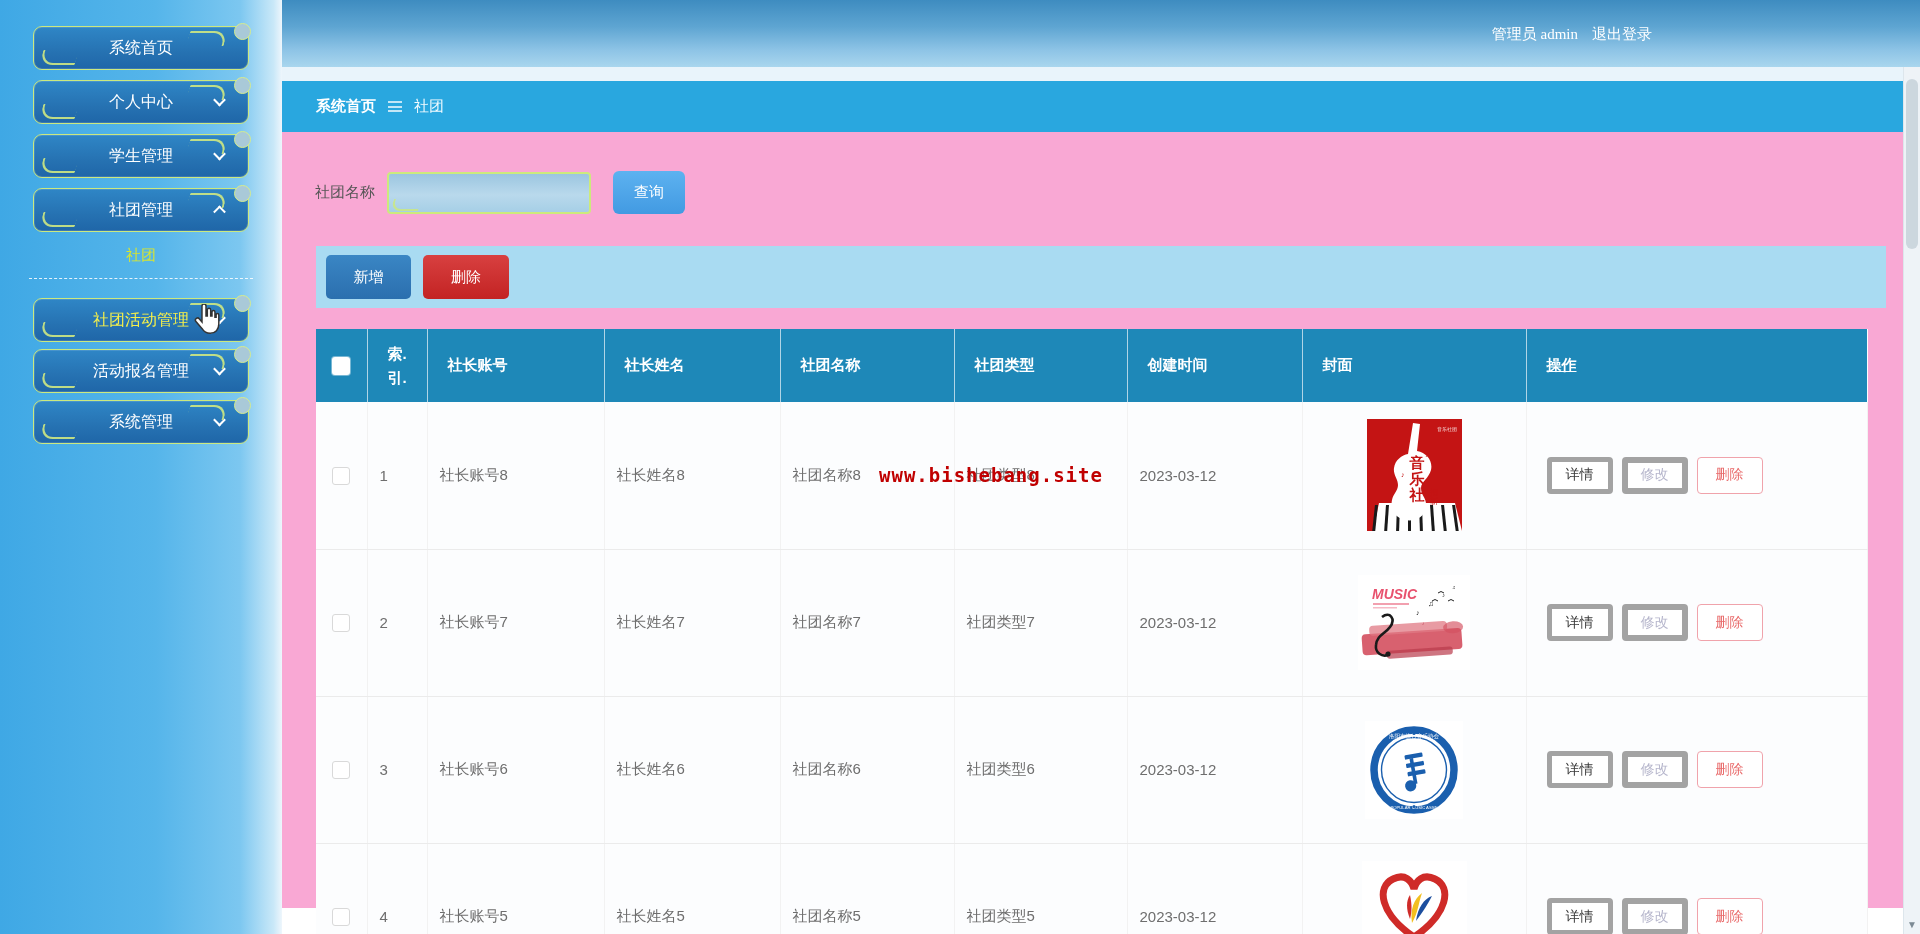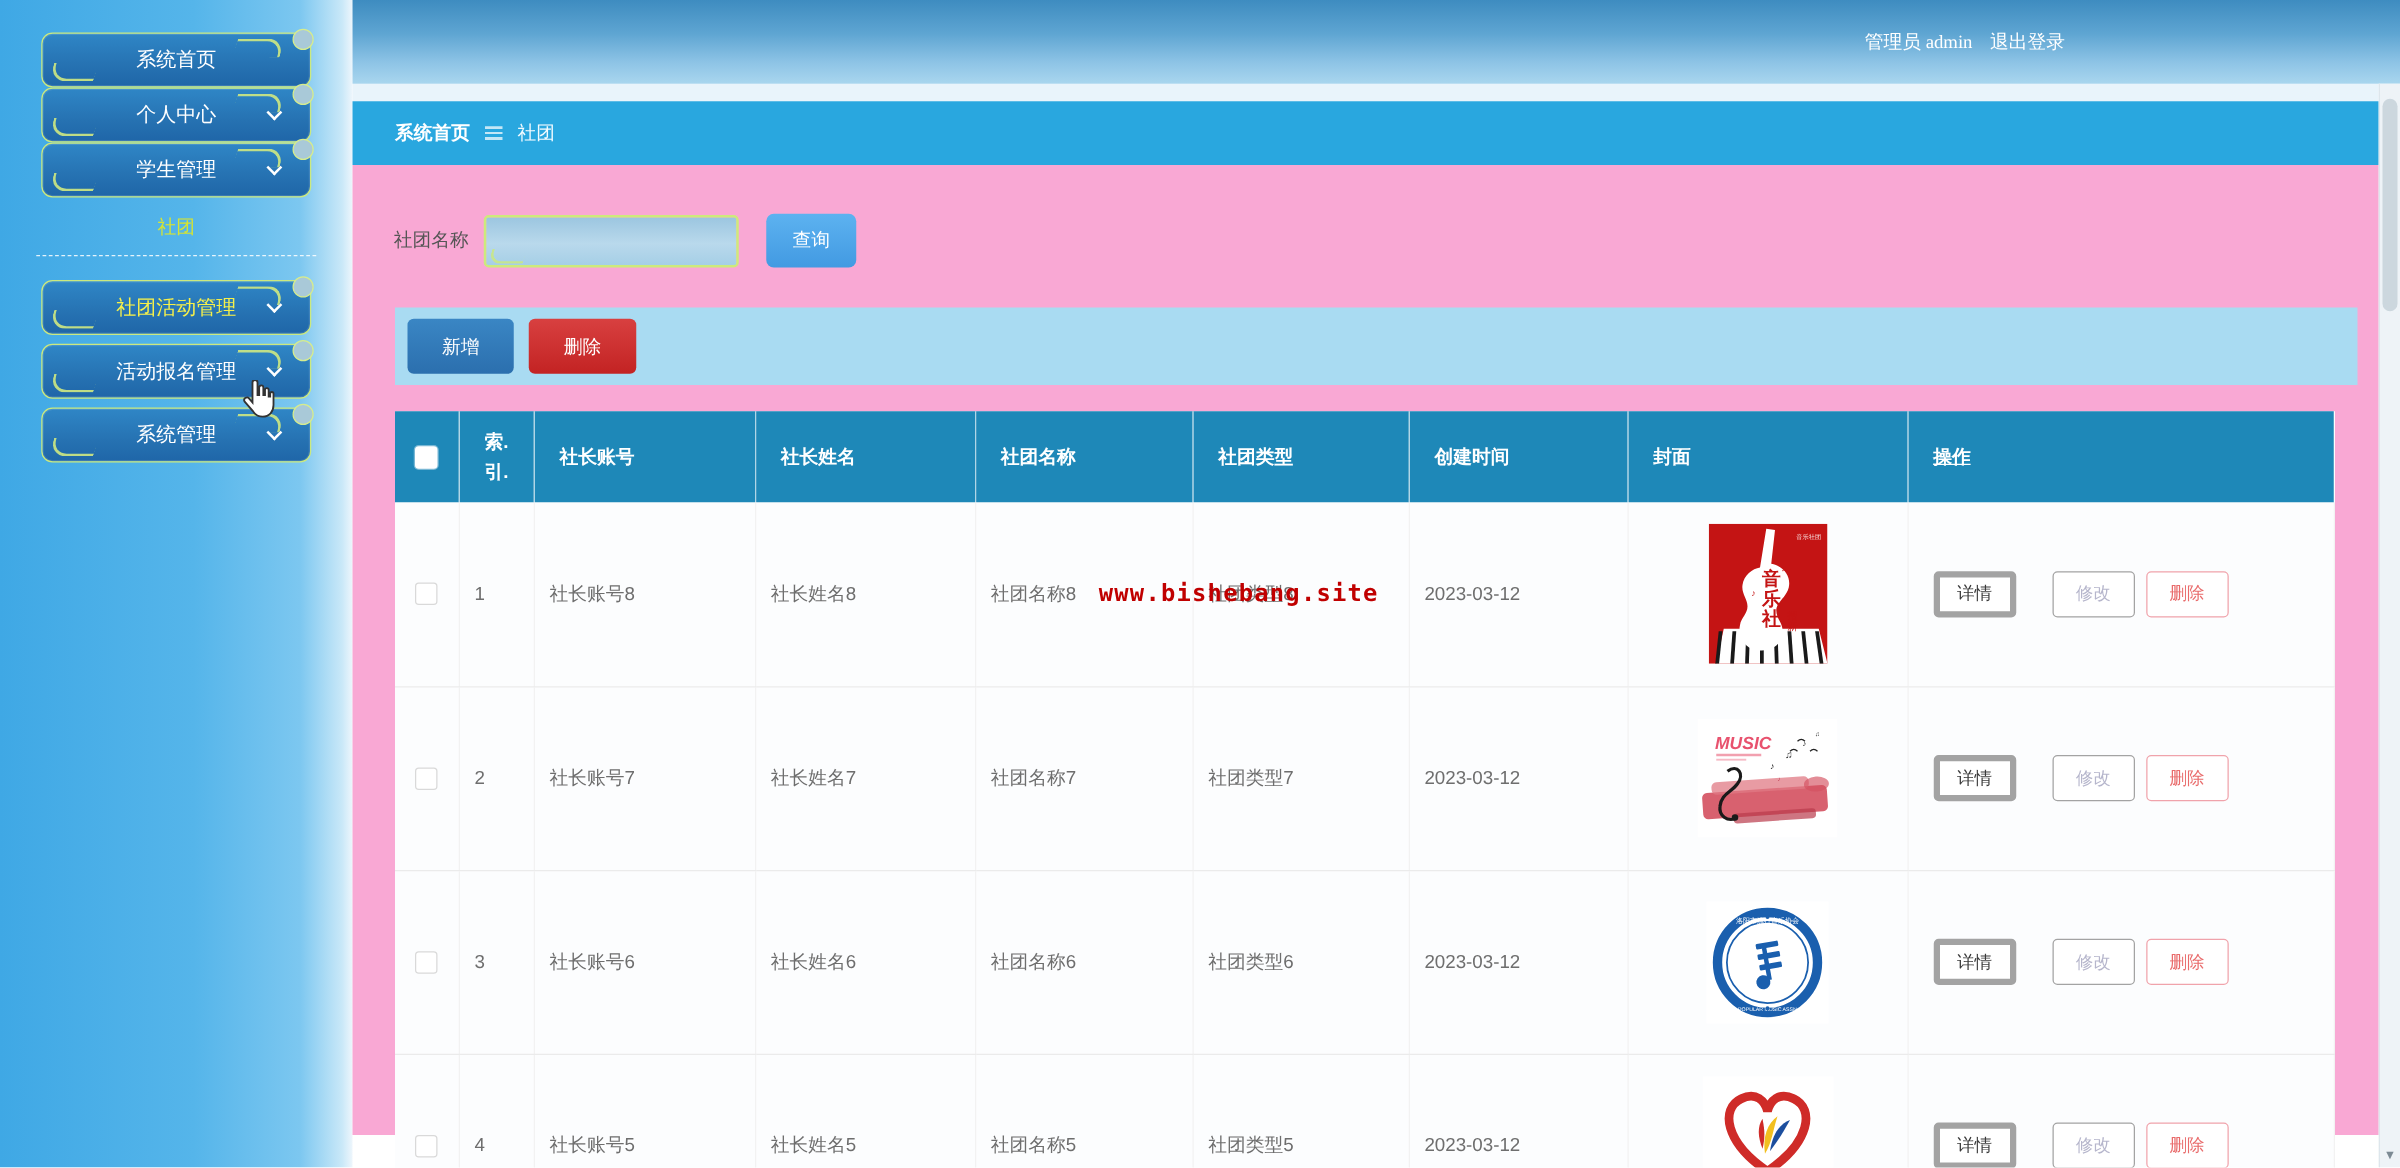--- a/index.html
+++ b/index.html
@@ -21,21 +21,21 @@
   .sbtn::after { content:""; position:absolute; right:22px; top:4px; width:36px; height:13px;
     border-top:2px solid #cfe982; border-right:2px solid #cfe982;
     border-top-right-radius:14px; transform:skewX(-18deg); opacity:.9; }
   .knob { position:absolute; right:-3px; top:-4px; width:17px; height:17px; border-radius:50%;
     background:#a9c9d8; border:1px solid #d6ec8e; }
   .chev { position:absolute; right:24px; top:50%; width:9px; height:9px;
     border-right:2px solid #fff; border-bottom:2px solid #fff;
     transform:translateY(-72%) rotate(45deg); }
   .chev.up { transform:translateY(-30%) rotate(-135deg); }
   .sbtn.hovered { color:#f6f04a; }
-  .mt26{margin-top:26px}.mt6{margin-top:0}.mt19{margin-top:19px}.mt7{margin-top:7px}
+  .mt26{margin-top:26px}.mt6{margin-top:10px}.mt19{margin-top:19px}.mt7{margin-top:7px}
   .submenu-item { margin-top:14px; text-align:center; color:#d6e433; font-size:15px;
     width:282px; cursor:pointer; }
   .side-divider { margin:13px auto 0 auto; width:224px;
     border-top:1px dashed rgba(255,255,255,.85); }
 
   
   .main { position:absolute; left:282px; top:0; width:1621px; height:934px; }
   .topbar { position:relative; width:1638px; height:67px;
     background:linear-gradient(180deg,#3e8cc0 0%,#5ea5d2 40%,#8ec4e6 75%,#a9d6ee 100%); }
   .topbar-title { position:absolute; left:34px; top:50%; transform:translateY(-50%);
@@ -90,21 +90,21 @@
   .th-index-txt { display:inline-block; width:32px; line-height:1.6; word-break:keep-all;
     white-space:normal; }
   .cbx { display:inline-block; width:18px; height:18px; border:1px solid #d9d9d9;
     border-radius:3px; background:#fff; vertical-align:middle; cursor:pointer; }
   .cbx.head { border:none; box-shadow:0 0 0 1px rgba(255,255,255,.4); }
   .idx-cell { padding-left:20px; }
   .acts { display:flex; gap:9px; padding-left:8px; }
   .abtn { width:66px; height:37px; border-radius:4px; background:#fff; font-size:14px;
     display:flex; align-items:center; justify-content:center; cursor:pointer; }
   .abtn.detail { border:5px solid #a3a3a3; color:#3a3a3a; }
-  .abtn.edit { border:1px solid #a3a3a3; color:#b6b6cc;margin-left:20px; }
+  .abtn.edit { border:6px solid #a3a3a3; color:#b6b6cc; }
   .abtn.remove { border:1px solid #f0a3ab; color:#e96b6b; }
   .coverbox { display:flex; justify-content:center; align-items:center; }
 
   
   .watermark { position:absolute; left:879px; top:464px; z-index:30;
     font-family:"DejaVu Sans Mono","Liberation Mono",monospace;
     font-size:19px; font-weight:bold; color:#c00000; letter-spacing:1px; }
 
   
   .scrollbar { position:absolute; right:0; top:67px; width:17px; height:867px;
@@ -128,20 +128,25 @@
       <span class="knob"></span>
     </div>
     <div class="sbtn mt6">
       <span>个人中心</span>
       <span class="chev"></span>
       <span class="knob"></span>
     </div>
     <div class="sbtn mt6">
       <span>学生管理</span>
       <span class="chev"></span>
+      <span class="knob"></span>
+    </div>
+    <div class="sbtn mt6">
+      <span>社团管理</span>
+      <span class="chev up"></span>
       <span class="knob"></span>
     </div>
 
     <div class="submenu-item">社团</div>
     <div class="side-divider"></div>
 
     <div class="sbtn mt19 hovered">
       <span>社团活动管理</span>
       <span class="chev"></span>
       <span class="knob"></span>

